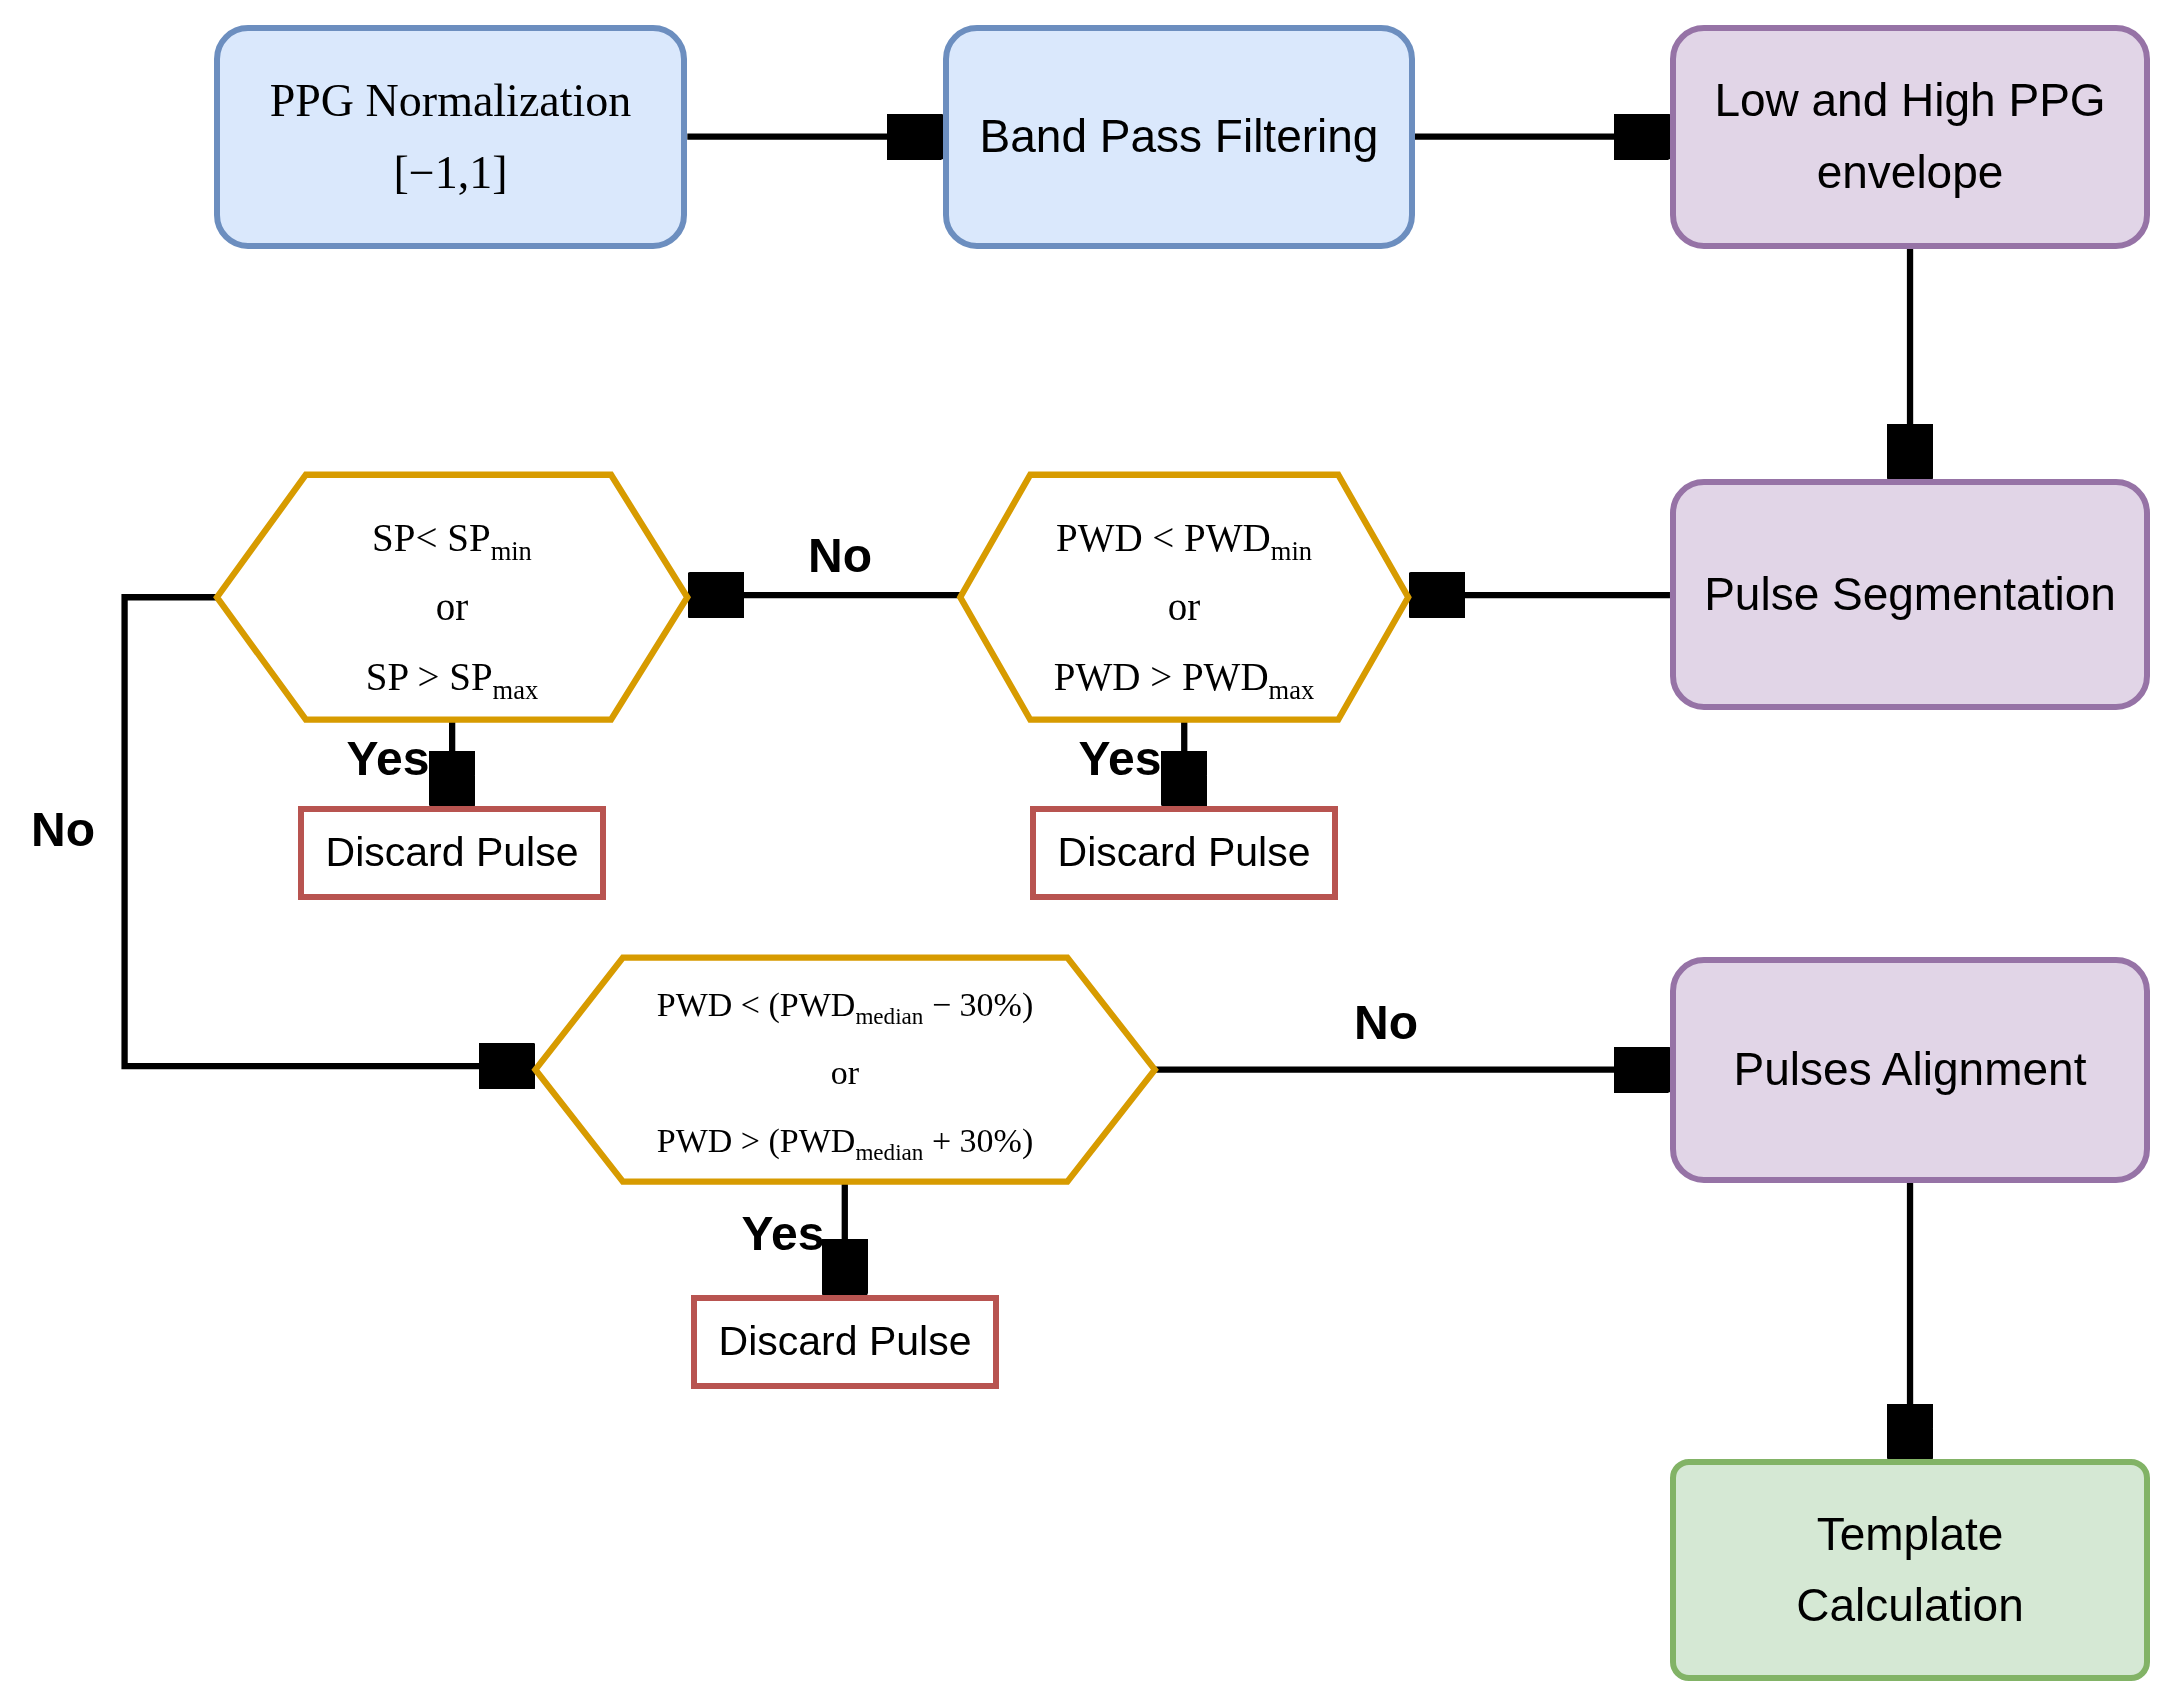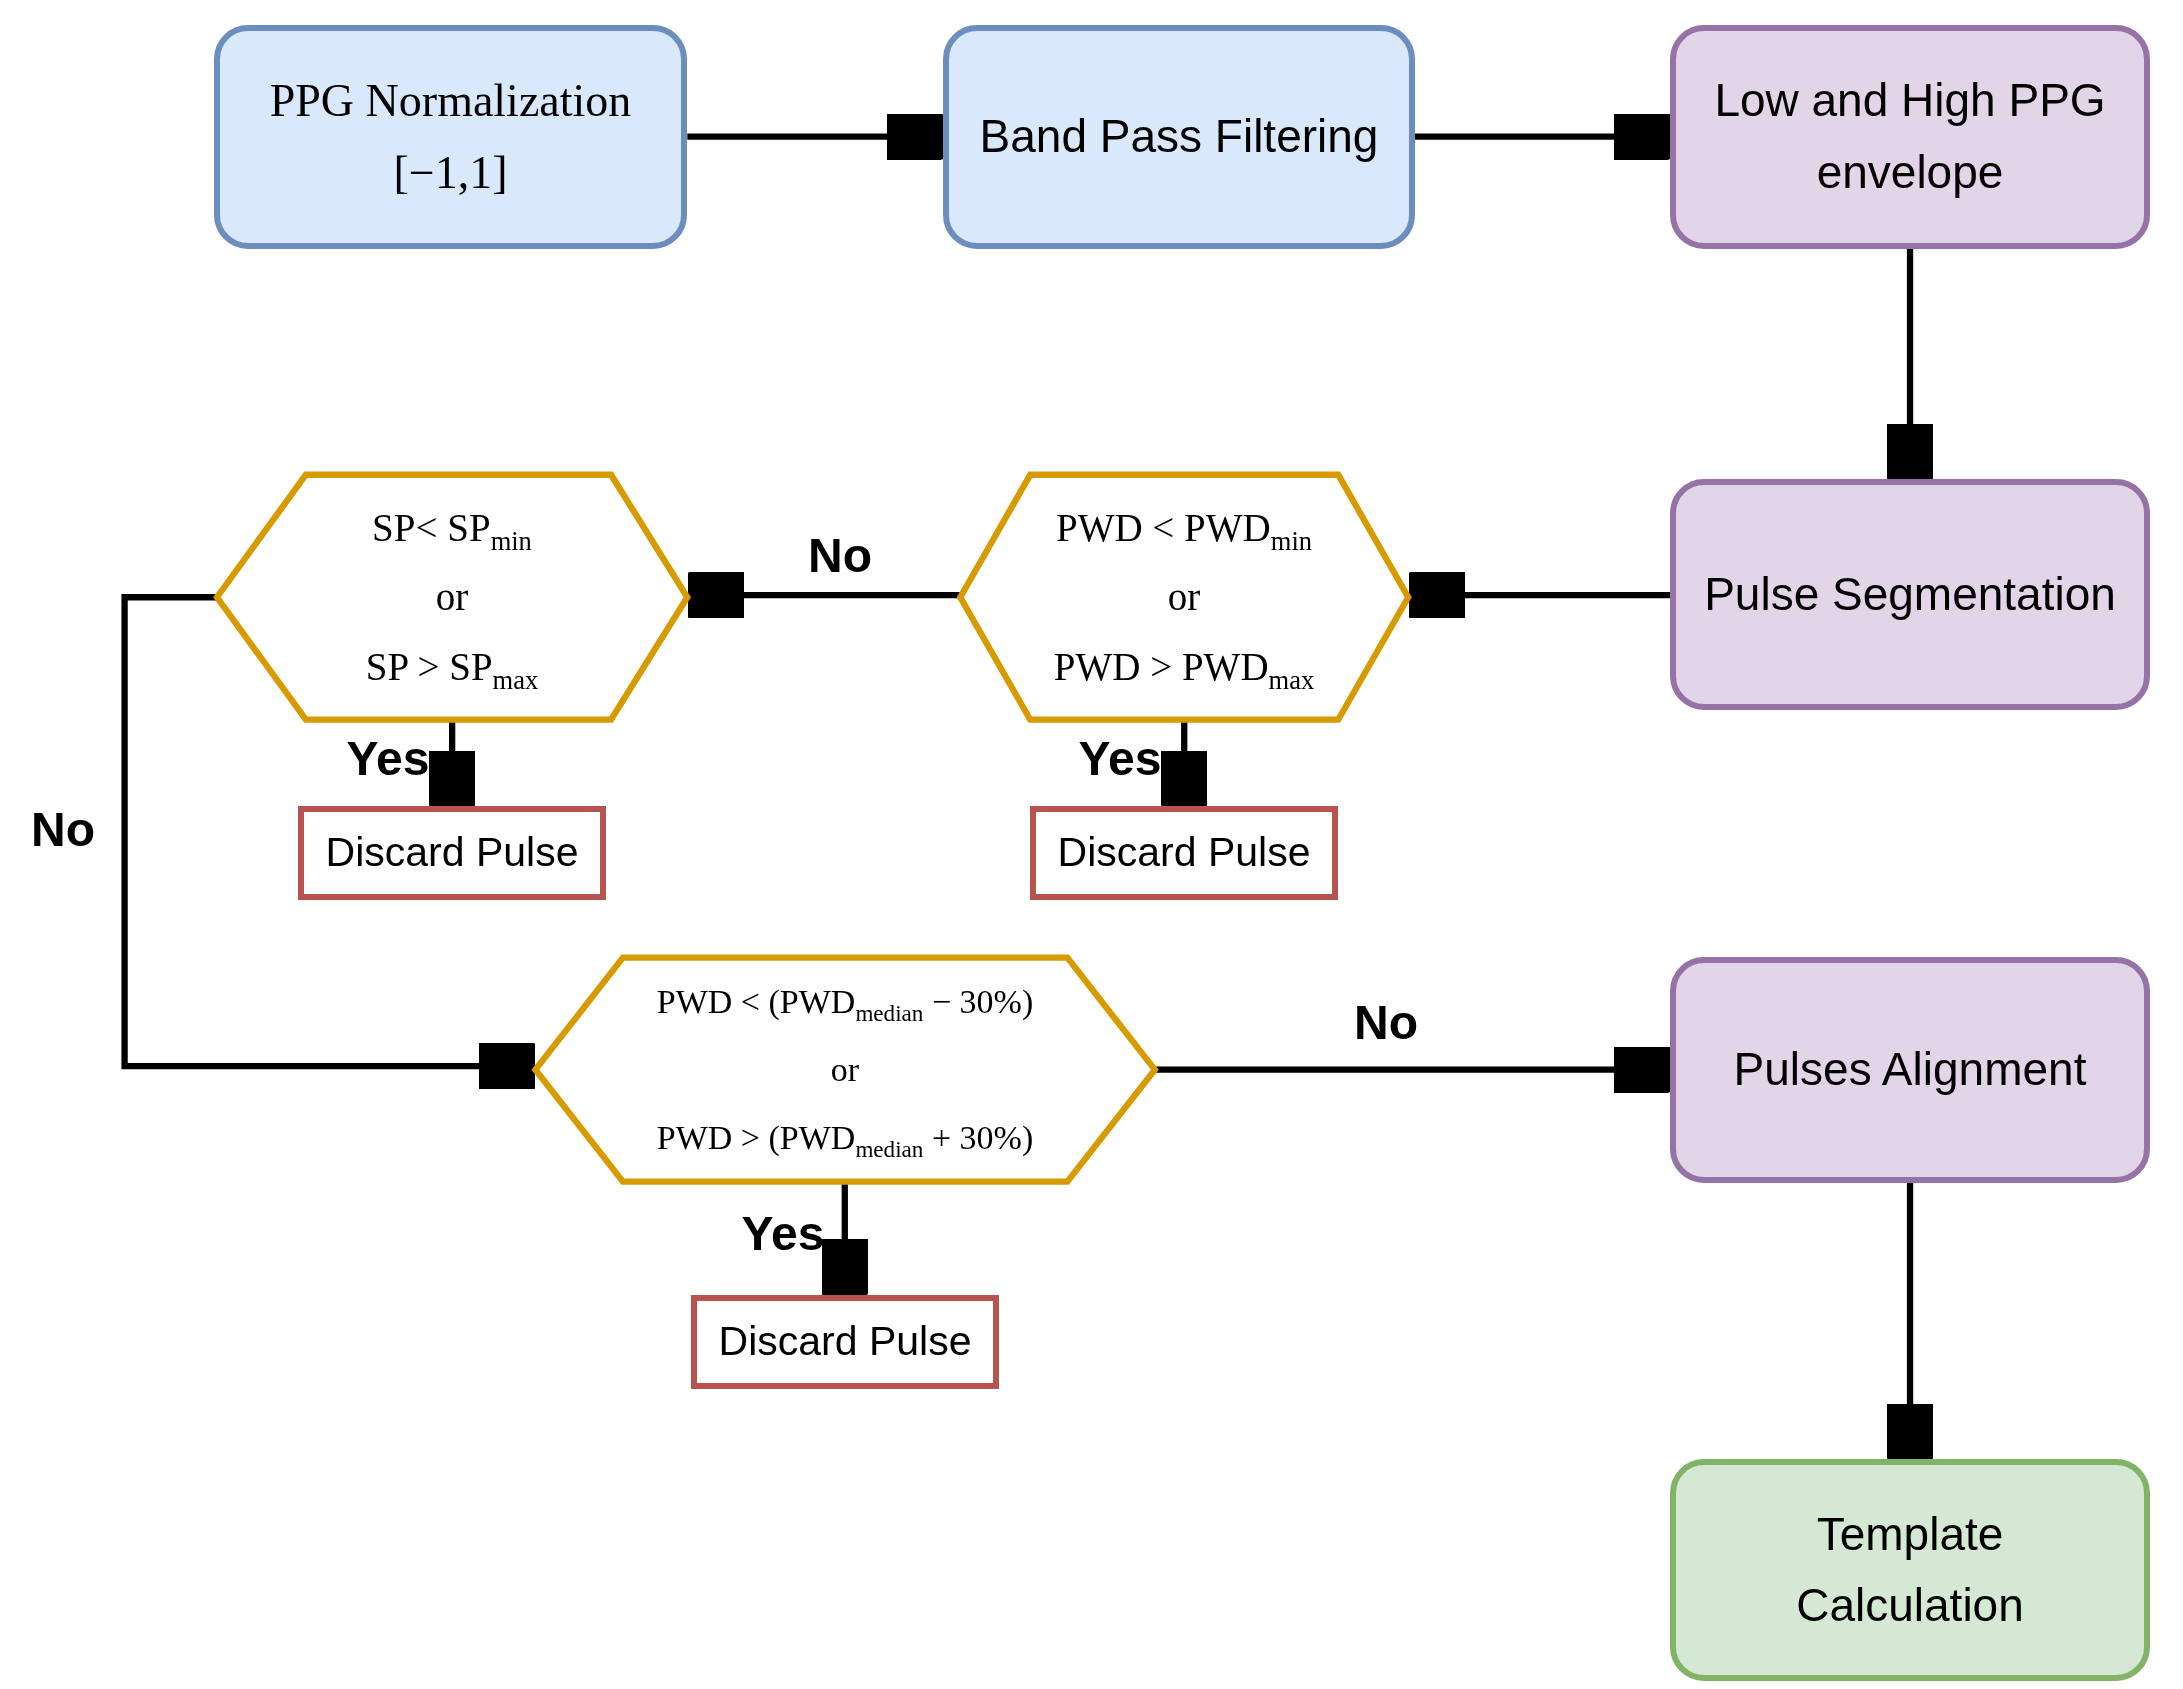--- a/index.html
+++ b/index.html
@@ -15,21 +15,21 @@
   .wires{position:absolute;left:0;top:0;width:2183px;height:1690px;}
   .wires path, .wires polyline{fill:none;stroke:var(--arrow-color);stroke-width:9;}
   .wires polygon.hex{fill:#ffffff;stroke:var(--hexagon-stroke);stroke-width:9;stroke-linejoin:miter;}
   .node{position:absolute;display:flex;flex-direction:column;align-items:center;justify-content:center;
         text-align:center;box-sizing:border-box;font-size:46px;line-height:1.55;}
   .rounded{border-radius:34px;border:6.3px solid;}
   .blue{background:var(--blue-fill);border-color:var(--blue-stroke);}
   .purple{background:var(--purple-fill);border-color:var(--purple-stroke);}
   .green{background:var(--green-fill);border-color:var(--green-stroke);}
   .discard{background:#ffffff;border:6.3px solid var(--discard-stroke);font-size:41px;}
-  .hextext{position:absolute;display:flex;flex-direction:column;align-items:center;justify-content:center;
+  .hextext{position:absolute;display:flex;flex-direction:column;align-items:center;justify-content:flex-end;
            text-align:center;font-family:"Liberation Serif",serif;}
   .hextext.big{font-size:39px;line-height:1.78;}
   .hextext.small{font-size:34px;line-height:2.0;}
   .hextext sub{font-size:0.68em;line-height:0;}
   .edge-label{position:absolute;transform:translate(-50%,-50%);font-size:48px;white-space:nowrap;font-weight:bold;}
 </style>
 </head>
 <body>
 
 <div class="canvas">
@@ -107,21 +107,21 @@
     <div>Discard Pulse</div>
   </div>
   <div class="node discard" style="left:691px;top:1295px;width:308px;height:94px;">
     <div>Discard Pulse</div>
   </div>
 
   <div class="node rounded purple" style="left:1670px;top:957px;width:480px;height:226px;">
     <div>Pulses Alignment</div>
   </div>
 
-  <div class="node rounded green" style="left:1670px;top:1459px;width:480px;height:222px;">
+  <div class="node rounded green" style="left:1670px;top:1459px;width:480px;height:222px;border-radius:19px;">
     <div>Template</div>
     <div>Calculation</div>
   </div>
 
   <div class="edge-label" style="left:840px;top:555px;">No</div>
   <div class="edge-label" style="left:388px;top:758px;">Yes</div>
   <div class="edge-label" style="left:1120px;top:758px;">Yes</div>
   <div class="edge-label" style="left:63px;top:829px;">No</div>
   <div class="edge-label" style="left:783px;top:1233px;">Yes</div>
   <div class="edge-label" style="left:1386px;top:1022px;">No</div>

